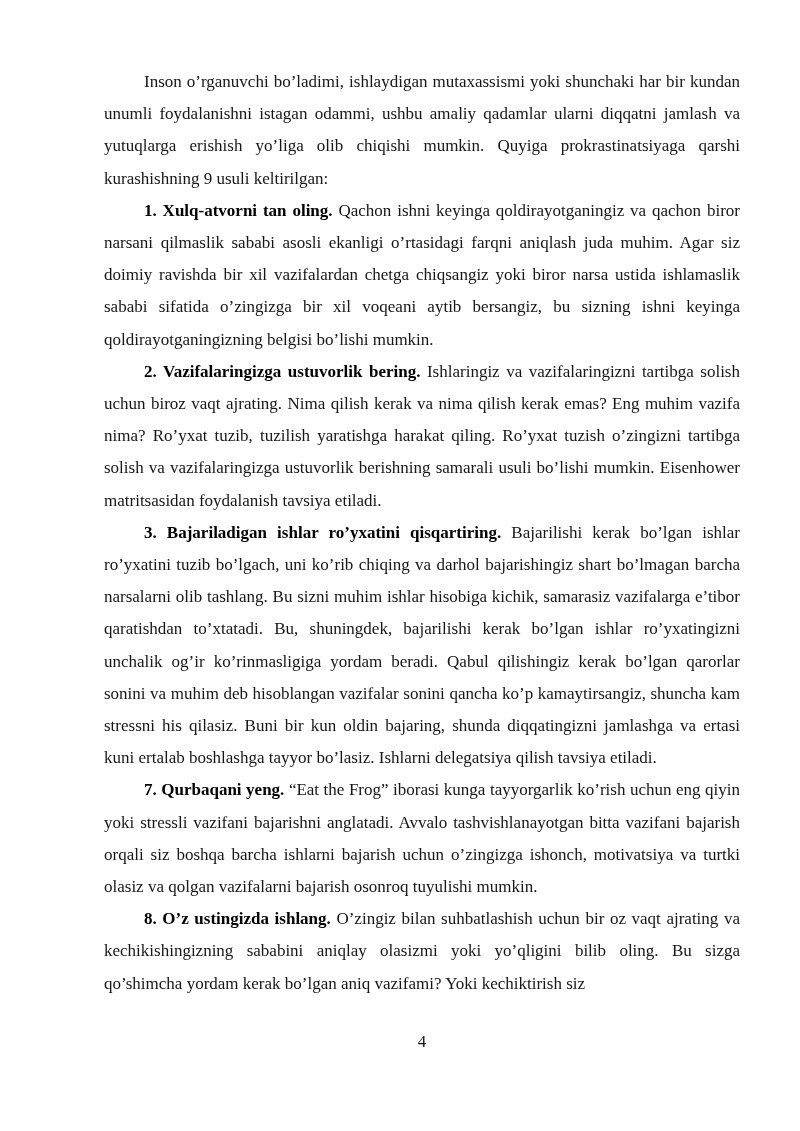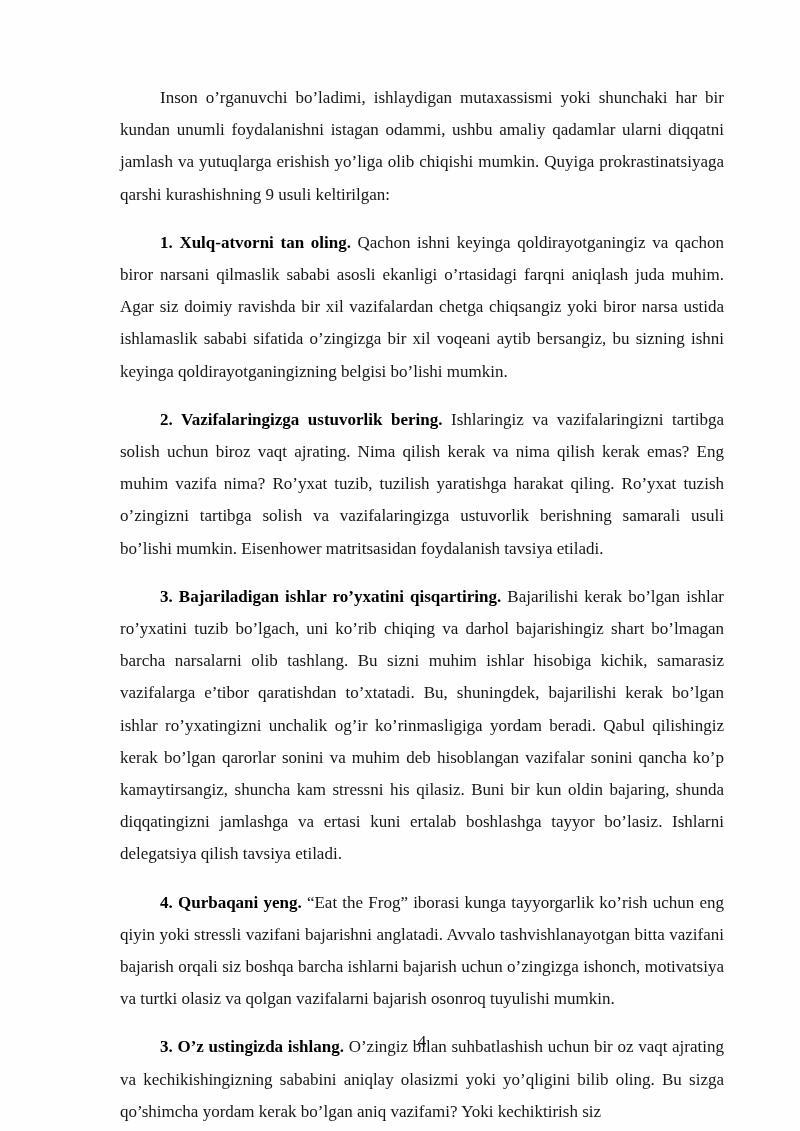--- a/index.html
+++ b/index.html
@@ -20,21 +20,21 @@
     top: 66px;
     width: 636px;
     font-family: "Liberation Serif", "DejaVu Serif", serif;
     font-size: 17px;
     line-height: 32.2px;
     color: #161616;
     text-align: justify;
     text-justify: inter-word;
   }
   .para {
-    margin: 16px;
+    margin: 0;
     padding: 0;
     text-indent: 40px;
   }
   .para b {
     font-weight: bold;
     color: #000000;
   }
   .page-number {
     position: absolute;
     left: 104px;
@@ -53,20 +53,20 @@
   <div class="text-block">
 
     <p class="para"><b></b><span>Inson o’rganuvchi bo’ladimi, ishlaydigan mutaxassismi yoki shunchaki har bir kundan unumli foydalanishni istagan odammi, ushbu amaliy qadamlar ularni diqqatni jamlash va yutuqlarga erishish yo’liga olib chiqishi mumkin. Quyiga prokrastinatsiyaga qarshi kurashishning 9 usuli keltirilgan:</span></p>
 
     <p class="para"><b>1. Xulq-atvorni tan oling.</b><span> Qachon ishni keyinga qoldirayotganingiz va qachon biror narsani qilmaslik sababi asosli ekanligi o’rtasidagi farqni aniqlash juda muhim. Agar siz doimiy ravishda bir xil vazifalardan chetga chiqsangiz yoki biror narsa ustida ishlamaslik sababi sifatida o’zingizga bir xil voqeani aytib bersangiz, bu sizning ishni keyinga qoldirayotganingizning belgisi bo’lishi mumkin.</span></p>
 
     <p class="para"><b>2. Vazifalaringizga ustuvorlik bering.</b><span> Ishlaringiz va vazifalaringizni tartibga solish uchun biroz vaqt ajrating. Nima qilish kerak va nima qilish kerak emas? Eng muhim vazifa nima? Ro’yxat tuzib, tuzilish yaratishga harakat qiling. Ro’yxat tuzish o’zingizni tartibga solish va vazifalaringizga ustuvorlik berishning samarali usuli bo’lishi mumkin. Eisenhower matritsasidan foydalanish tavsiya etiladi.</span></p>
 
     <p class="para"><b>3. Bajariladigan ishlar ro’yxatini qisqartiring.</b><span> Bajarilishi kerak bo’lgan ishlar ro’yxatini tuzib bo’lgach, uni ko’rib chiqing va darhol bajarishingiz shart bo’lmagan barcha narsalarni olib tashlang. Bu sizni muhim ishlar hisobiga kichik, samarasiz vazifalarga e’tibor qaratishdan to’xtatadi. Bu, shuningdek, bajarilishi kerak bo’lgan ishlar ro’yxatingizni unchalik og’ir ko’rinmasligiga yordam beradi. Qabul qilishingiz kerak bo’lgan qarorlar sonini va muhim deb hisoblangan vazifalar sonini qancha ko’p kamaytirsangiz, shuncha kam stressni his qilasiz. Buni bir kun oldin bajaring, shunda diqqatingizni jamlashga va ertasi kuni ertalab boshlashga tayyor bo’lasiz. Ishlarni delegatsiya qilish tavsiya etiladi.</span></p>
 
-    <p class="para"><b>4. Qurbaqani yeng.</b><span> “Eat the Frog” iborasi kunga tayyorgarlik ko’rish uchun eng qiyin yoki stressli vazifani bajarishni anglatadi. Avvalo tashvishlanayotgan bitta vazifani bajarish orqali siz boshqa barcha ishlarni bajarish uchun o’zingizga ishonch, motivatsiya va turtki olasiz va qolgan vazifalarni bajarish osonroq tuyulishi mumkin.</span></p>
+    <p class="para"><b>7. Qurbaqani yeng.</b><span> “Eat the Frog” iborasi kunga tayyorgarlik ko’rish uchun eng qiyin yoki stressli vazifani bajarishni anglatadi. Avvalo tashvishlanayotgan bitta vazifani bajarish orqali siz boshqa barcha ishlarni bajarish uchun o’zingizga ishonch, motivatsiya va turtki olasiz va qolgan vazifalarni bajarish osonroq tuyulishi mumkin.</span></p>
 
-    <p class="para"><b>3. O’z ustingizda ishlang.</b><span> O’zingiz bilan suhbatlashish uchun bir oz vaqt ajrating va kechikishingizning sababini aniqlay olasizmi yoki yo’qligini bilib oling. Bu sizga qo’shimcha yordam kerak bo’lgan aniq vazifami? Yoki kechiktirish siz</span></p>
+    <p class="para"><b>8. O’z ustingizda ishlang.</b><span> O’zingiz bilan suhbatlashish uchun bir oz vaqt ajrating va kechikishingizning sababini aniqlay olasizmi yoki yo’qligini bilib oling. Bu sizga qo’shimcha yordam kerak bo’lgan aniq vazifami? Yoki kechiktirish siz</span></p>
 
   </div>
 
   <div class="page-number">4</div>
 </div>
 
 </body></html>

